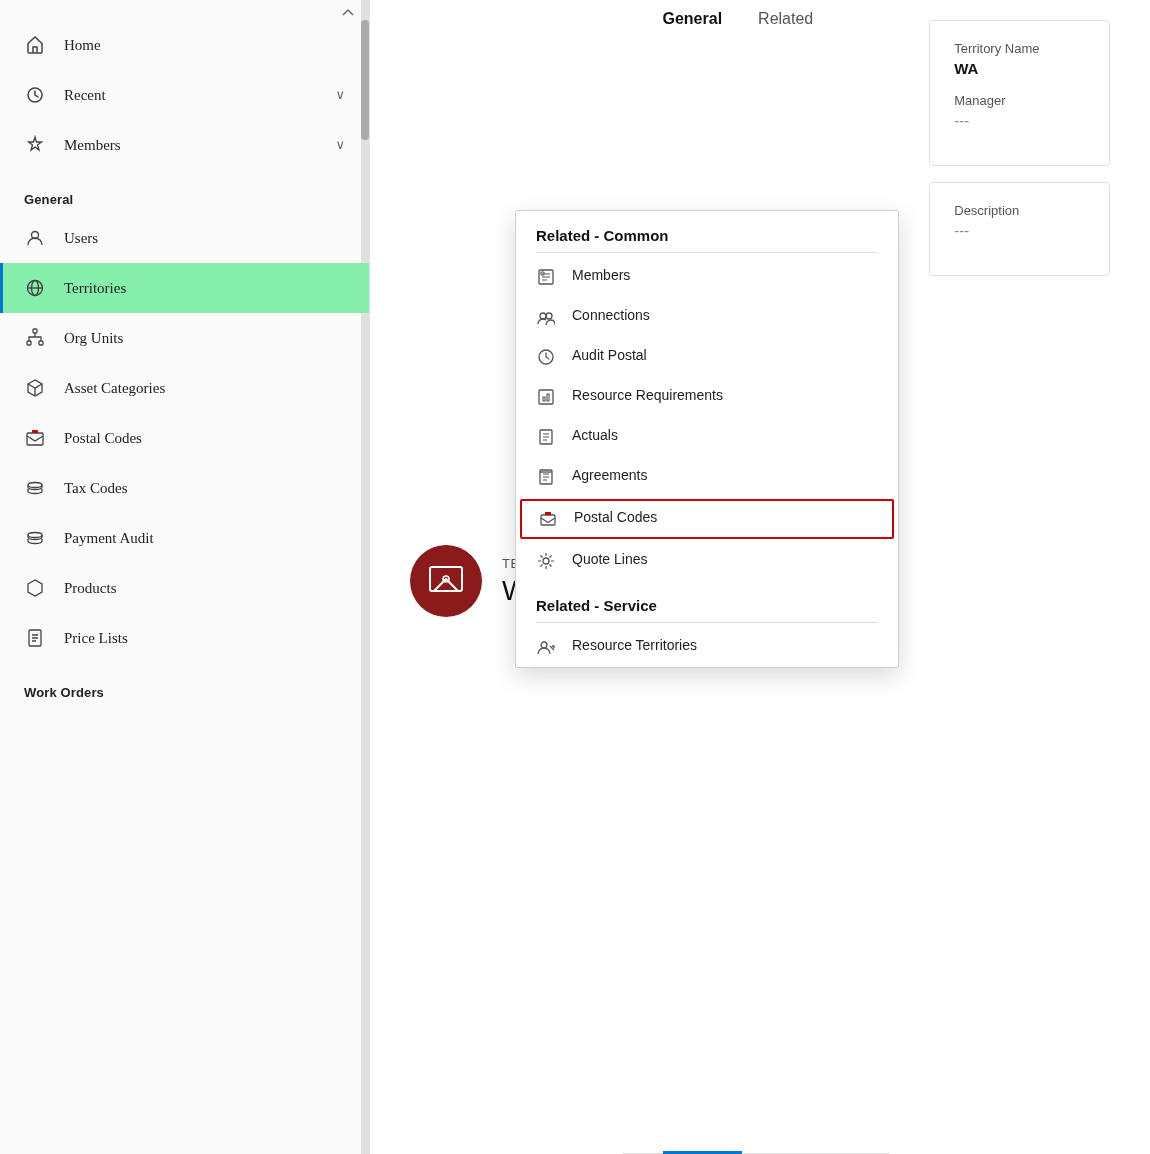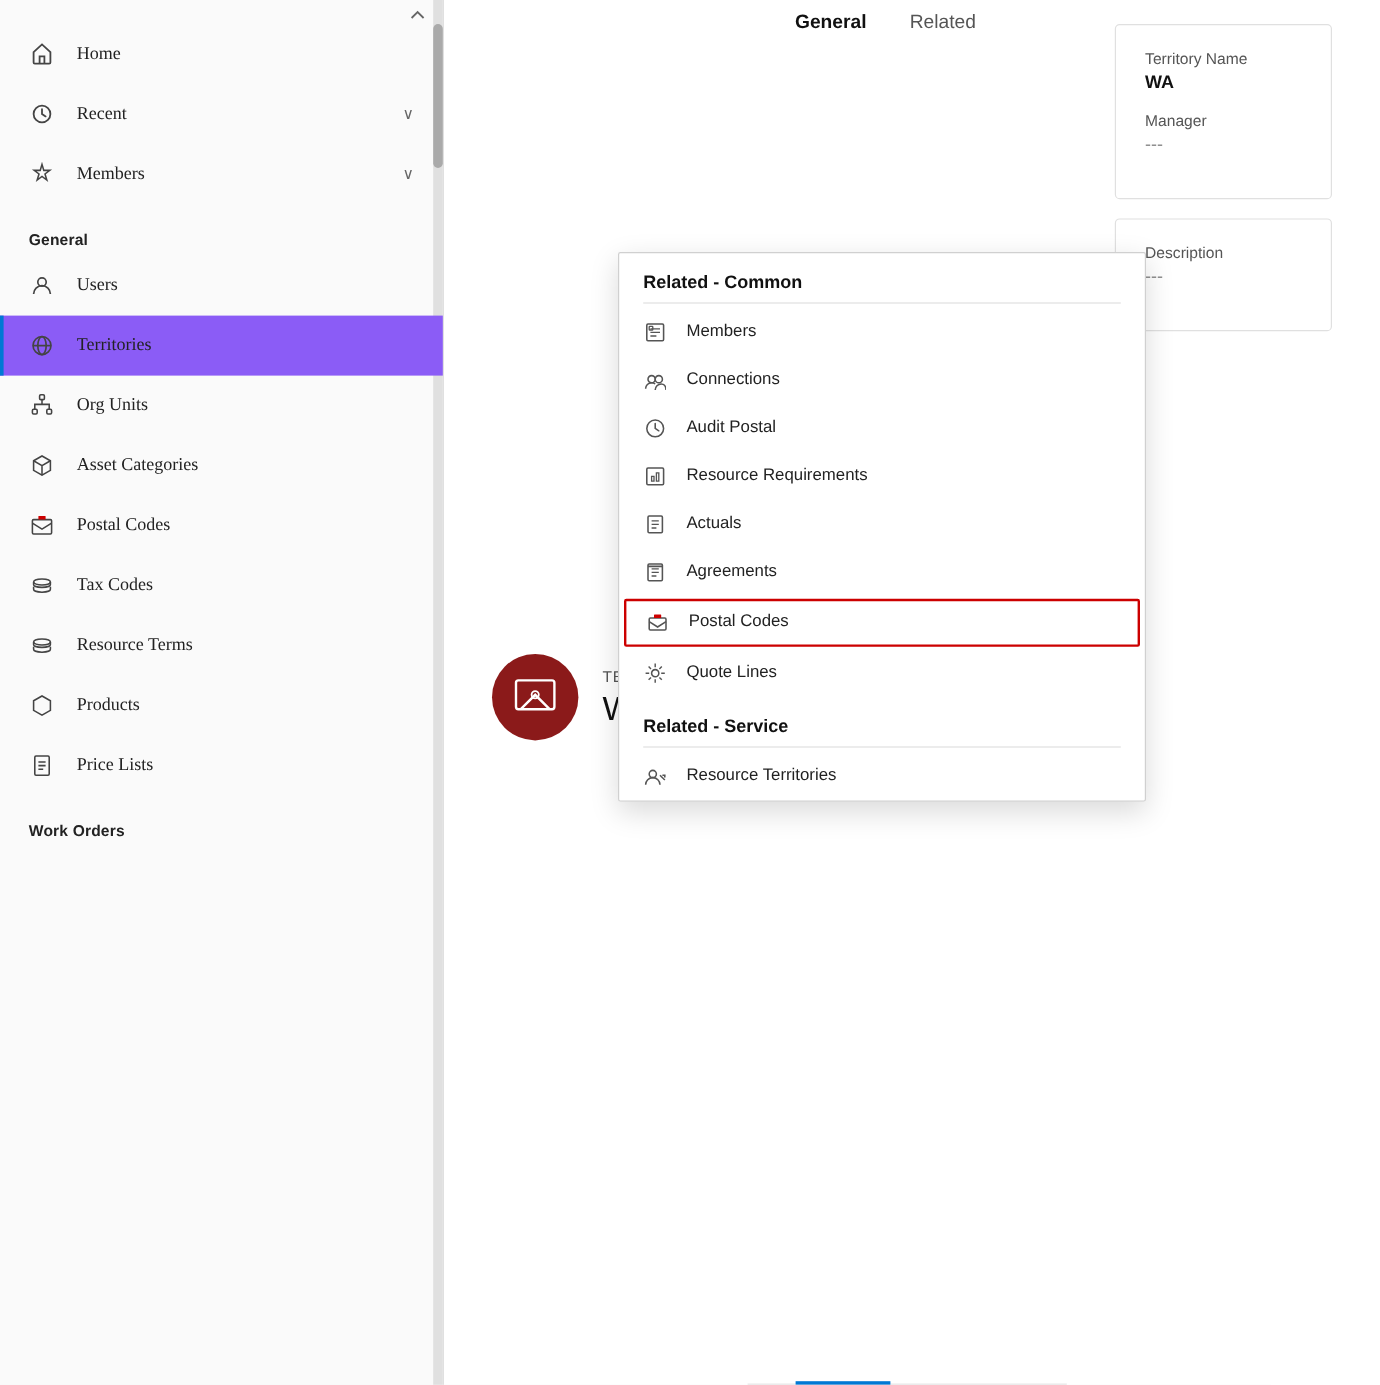--- a/index.html
+++ b/index.html
@@ -38,21 +38,21 @@
       padding: 14px 24px;
       cursor: pointer;
       color: #222;
       font-size: 15px;
       position: relative;
       font-family: Liberation Serif, serif;
     }
     .sidebar-nav-item.active {
       border-left: 3px solid #0078d4;
       padding-left: 21px;
-      background: #8b5cf6;
+      background: #86efac;
       font-weight: 500;
     }
     .sidebar-nav-item .icon {
       width: 22px;
       height: 22px;
       display: flex;
       align-items: center;
       justify-content: center;
       font-size: 18px;
       color: #444;
@@ -192,21 +192,21 @@
     .form-field-empty {
       font-size: 15px;
       color: #888;
     }
 
     
     .dropdown-overlay {
       position: absolute;
       top: 210px;
       left: 145px;
-      width: 440px;
+      width: 384px;
       background: #fff;
       border: 1px solid #d0d0d0;
       box-shadow: 0 8px 24px rgba(0,0,0,0.15);
       z-index: 100;
       border-radius: 2px;
     }
     .dropdown-section-header {
       padding: 16px 20px 8px 20px;
       font-size: 15px;
       font-weight: 700;
@@ -356,21 +356,21 @@
   </div>
 
   <div class="sidebar-nav-item">
     <span class="icon">
       <svg width="20" height="20" viewBox="0 0 20 20" fill="none">
           <ellipse cx="10" cy="7" rx="7" ry="2.5" stroke="#444" stroke-width="1.3"></ellipse>
           <path d="M3 7v2c0 1.38 3.13 2.5 7 2.5S17 10.38 17 9V7" stroke="#444" stroke-width="1.3"></path>
           <path d="M3 11v2c0 1.38 3.13 2.5 7 2.5S17 14.38 17 13v-2" stroke="#444" stroke-width="1.3"></path>
         </svg>
     </span>
-    <span>Resource Terms</span>
+    <span>Payment Audit</span>
   </div>
 
   <div class="sidebar-nav-item">
     <span class="icon">
       <svg width="20" height="20" viewBox="0 0 20 20" fill="none">
           <path d="M3 6l7-4 7 4v8l-7 4-7-4V6z" stroke="#444" stroke-width="1.3"></path>
         </svg>
     </span>
     <span>Products</span>
   </div>

